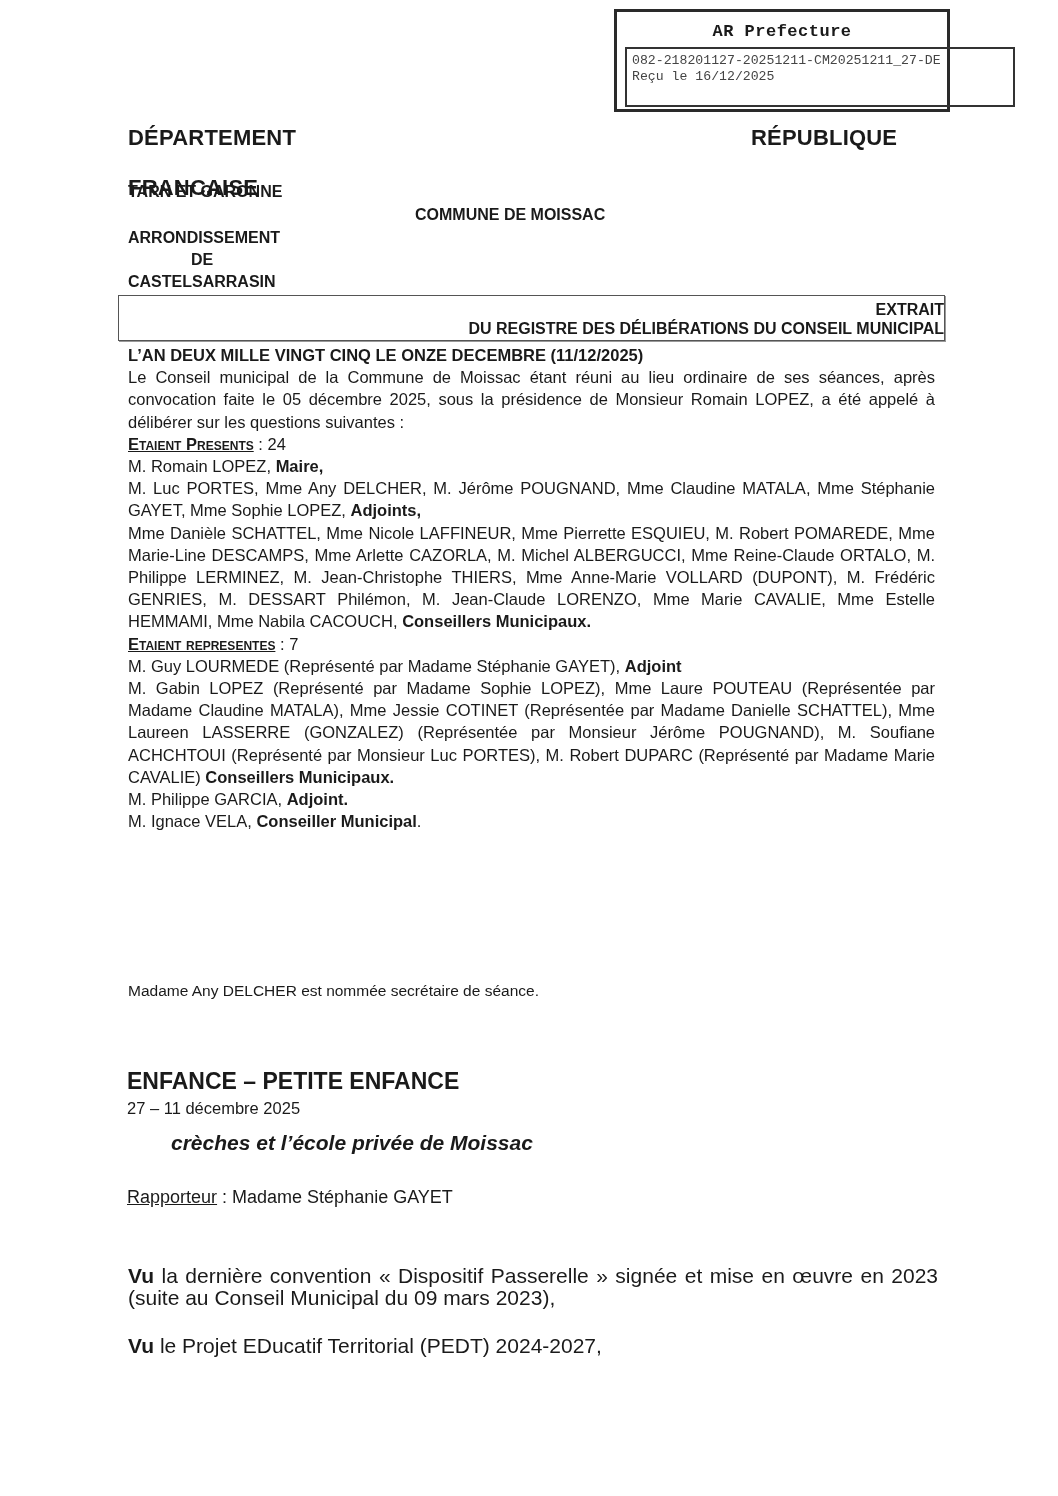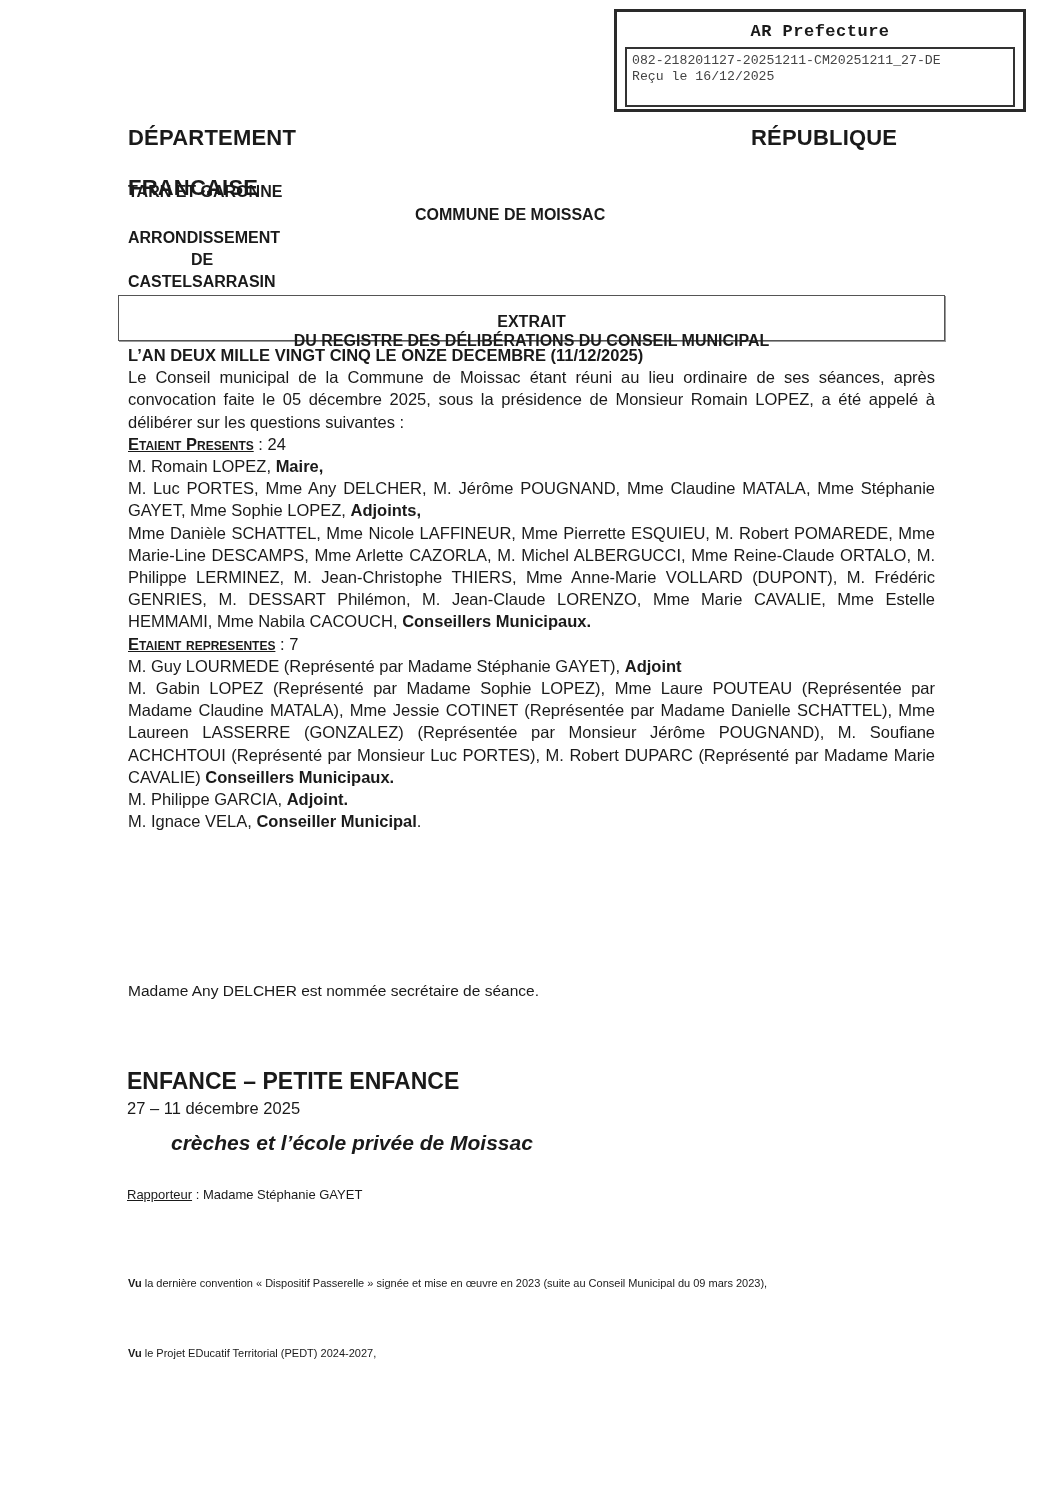--- a/index.html
+++ b/index.html
@@ -1,35 +1,35 @@
 <!DOCTYPE html>
 <html><head>
   <meta charset="utf-8">
   <style>
     html, body { margin: 0; padding: 0; background: #ffffff; }
     body { width: 1058px; height: 1496px; position: relative; overflow: hidden; font-family: "Liberation Sans", sans-serif; color: #1a1a1a; }
-    .stamp { position: absolute; left: 614px; top: 9px; width: 412px; height: 103px; border: 3px solid #2a2a2a; background: #fff; box-sizing: border-box; }
+    .stamp { position: absolute; left: 614px; top: 9px; width: 336px; height: 103px; border: 3px solid #2a2a2a; background: #fff; box-sizing: border-box; }
     .stamp-title { font-family: "Liberation Mono", monospace; font-weight: bold; font-size: 17px; text-align: center; margin-top: 10px; letter-spacing: 0.5px; }
     .stamp-inner { position: absolute; left: 8px; top: 35px; width: 390px; height: 60px; border: 2px solid #333; box-sizing: border-box; padding: 4px 5px; font-family: "Liberation Mono", monospace; font-size: 13.2px; line-height: 16px; color: #444; }
     .abs { position: absolute; white-space: nowrap; }
     .hdr-big { font-weight: bold; font-size: 22px; letter-spacing: 0.2px; }
     .hdr-sm { font-weight: bold; font-size: 16px; }
-    .extrait-box { position: absolute; left: 118px; top: 295px; width: 827px; height: 46px; border: 1.5px solid #555; box-shadow: 1px 1px 0 #999; box-sizing: border-box; text-align: center; font-weight: bold; font-size: 16px; line-height: 19px; padding-top: 16px; }
+    .extrait-box { position: absolute; left: 118px; top: 295px; width: 827px; height: 46px; border: 1.5px solid #555; box-shadow: 1px 1px 0 #999; box-sizing: border-box; text-align: right; font-weight: bold; font-size: 16px; line-height: 19px; padding-top: 4px; }
     .body-text { position: absolute; left: 128px; width: 807px; font-size: 16.5px; line-height: 22.2px; text-align: justify; }
     .body-text p { margin: 0; }
     .ul { text-decoration: underline; font-weight: bold; font-variant: small-caps; }
     .secr { position: absolute; left: 128px; top: 982px; font-size: 15.5px; }
     .section-title { position: absolute; left: 127px; top: 1068px; font-weight: bold; font-size: 23px; }
     .section-date { position: absolute; left: 127px; top: 1099px; font-size: 16.5px; }
     .delib { position: absolute; left: 144px; top: 1128px; width: 800px; font-weight: bold; font-style: italic; font-size: 21px; line-height: 29px; }
     .delib .num { display: inline-block; width: 46px; }
     .delib .l2 { padding-left: 27px; }
-    .rapp { position: absolute; left: 127px; top: 1187px; font-size: 13px; }
+    .rapp { position: absolute; left: 127px; top: 1187px; font-size: 18px; }
     .rapp .lbl { text-decoration: underline; }
-    .vu { position: absolute; left: 128px; width: 810px; font-size: 11px; line-height: 22px; margin-top: 7px; }
+    .vu { position: absolute; left: 128px; width: 810px; font-size: 21px; line-height: 22px; }
     b { font-weight: bold; }
   </style>
 </head>
 <body>
 
 <div class="stamp">
   <div class="stamp-title">AR Prefecture</div>
   <div class="stamp-inner">
     <div>082-218201127-20251211-CM20251211_27-DE</div>
     <div>Reçu le 16/12/2025</div>

